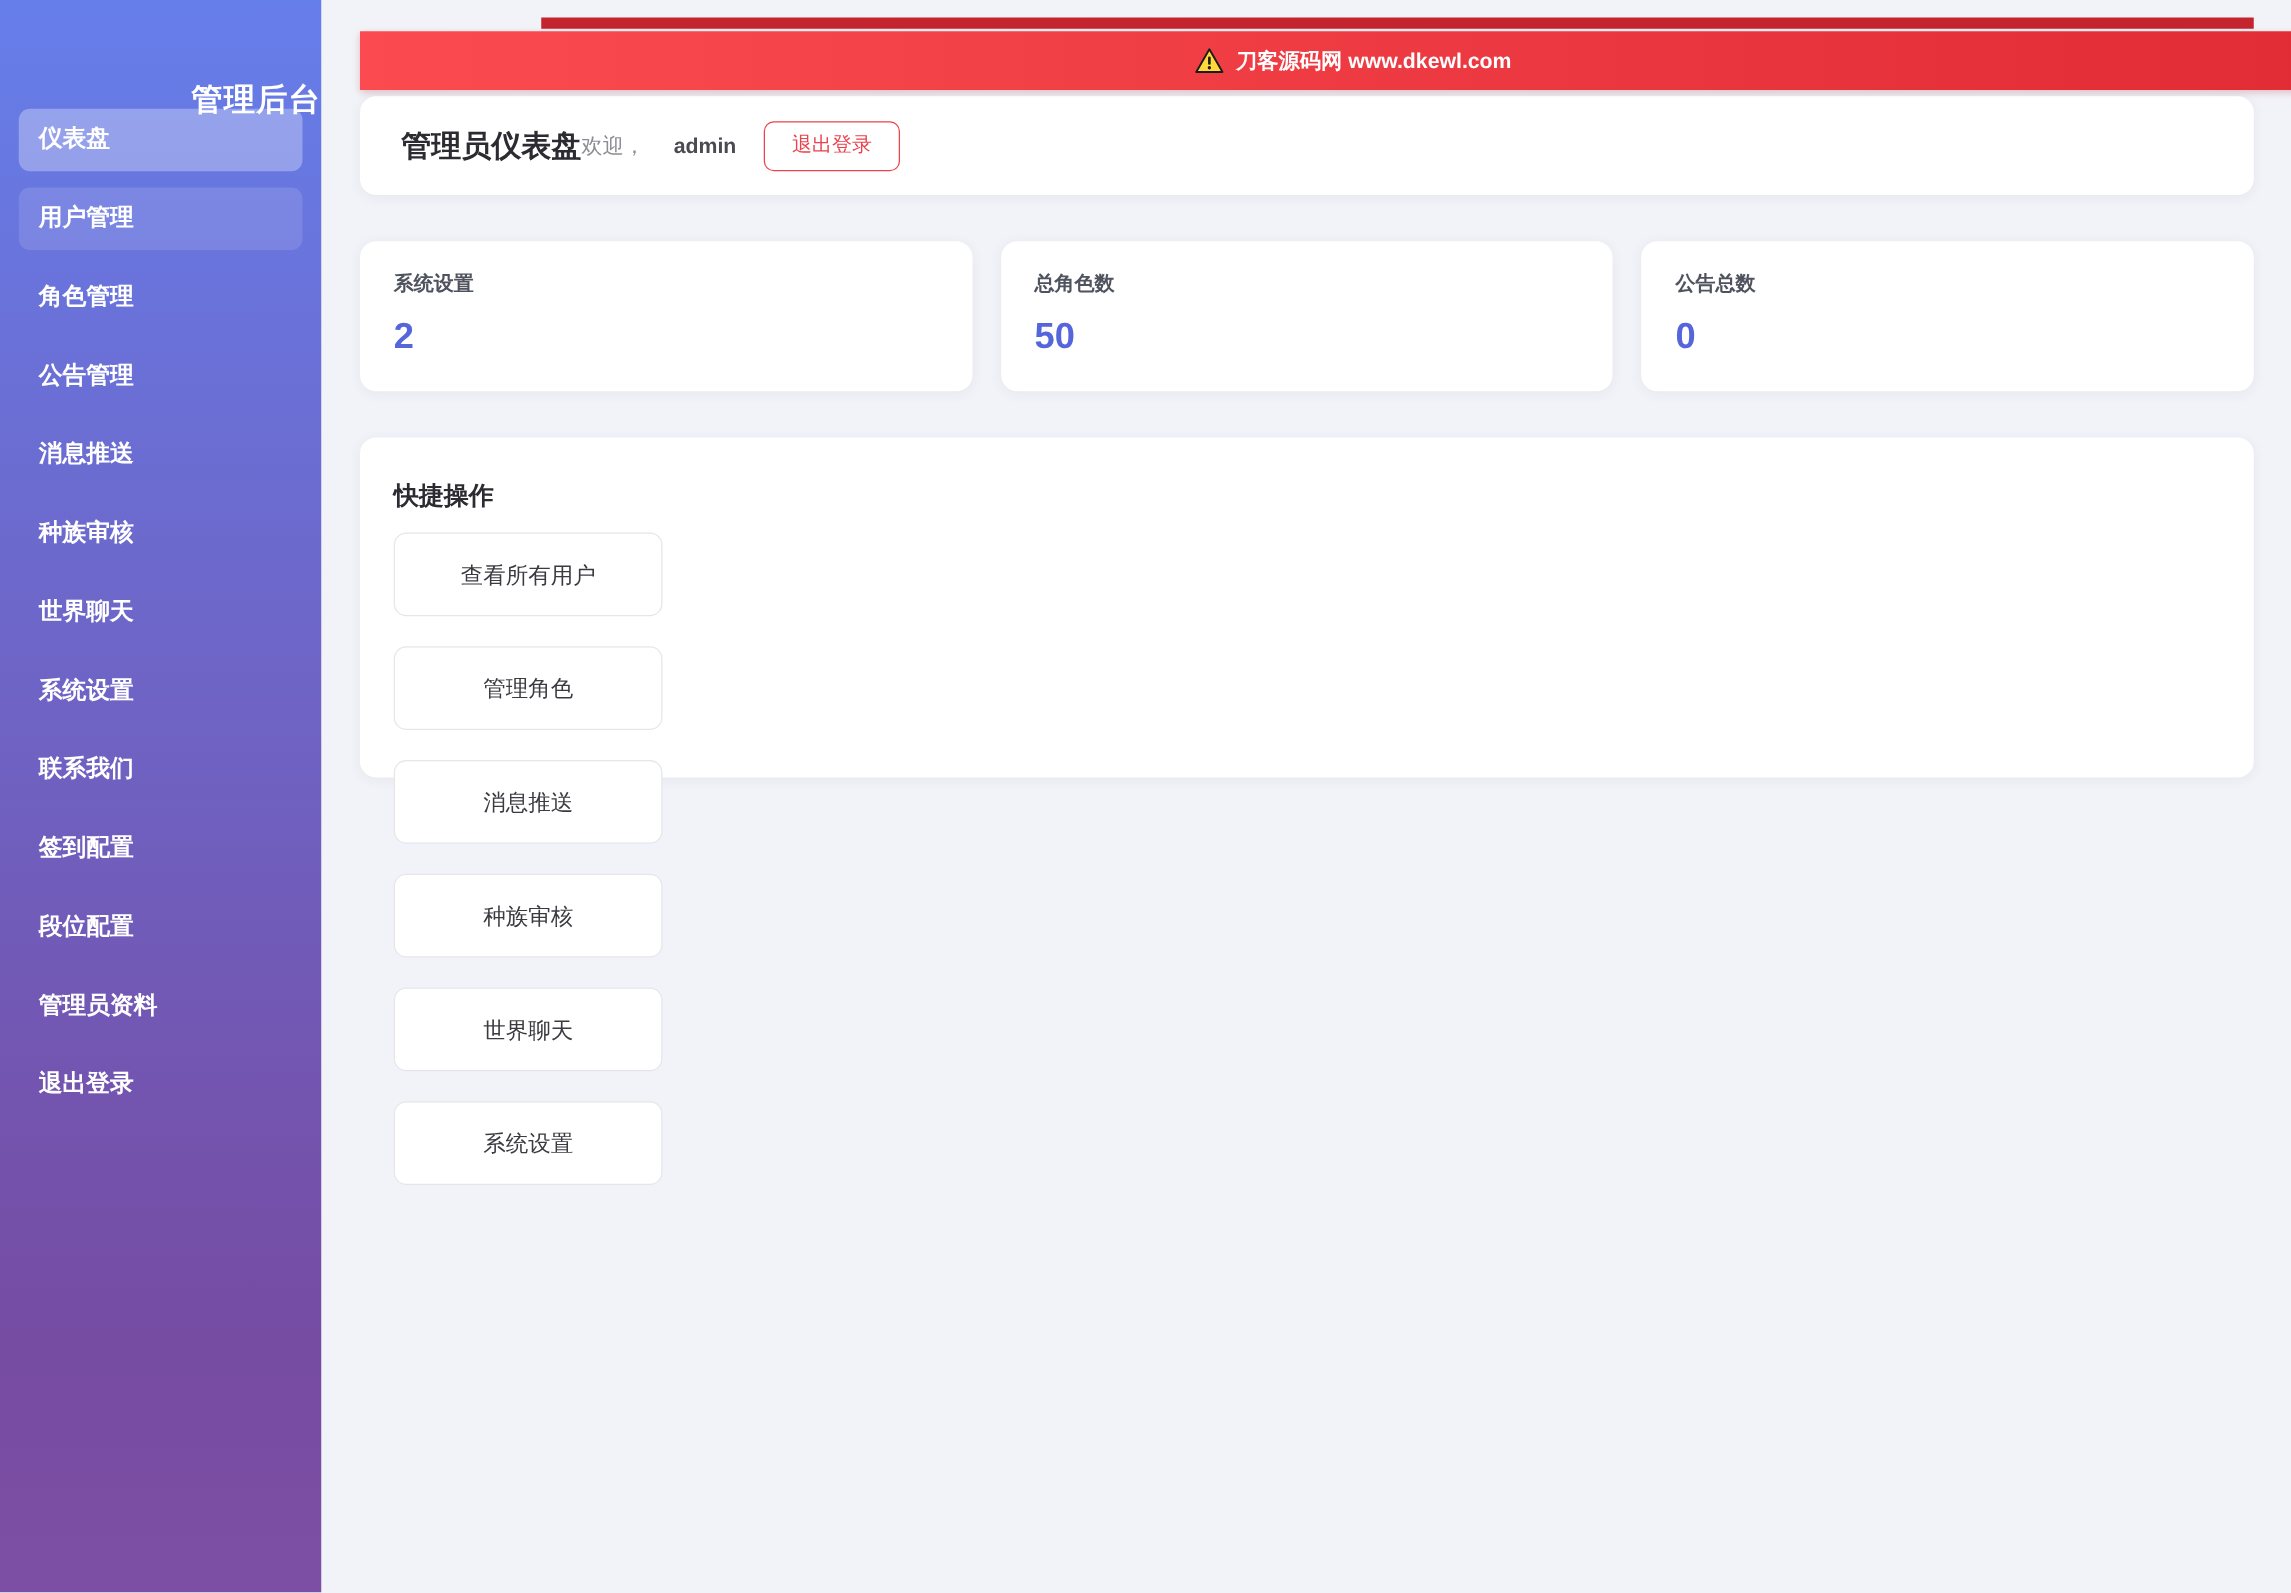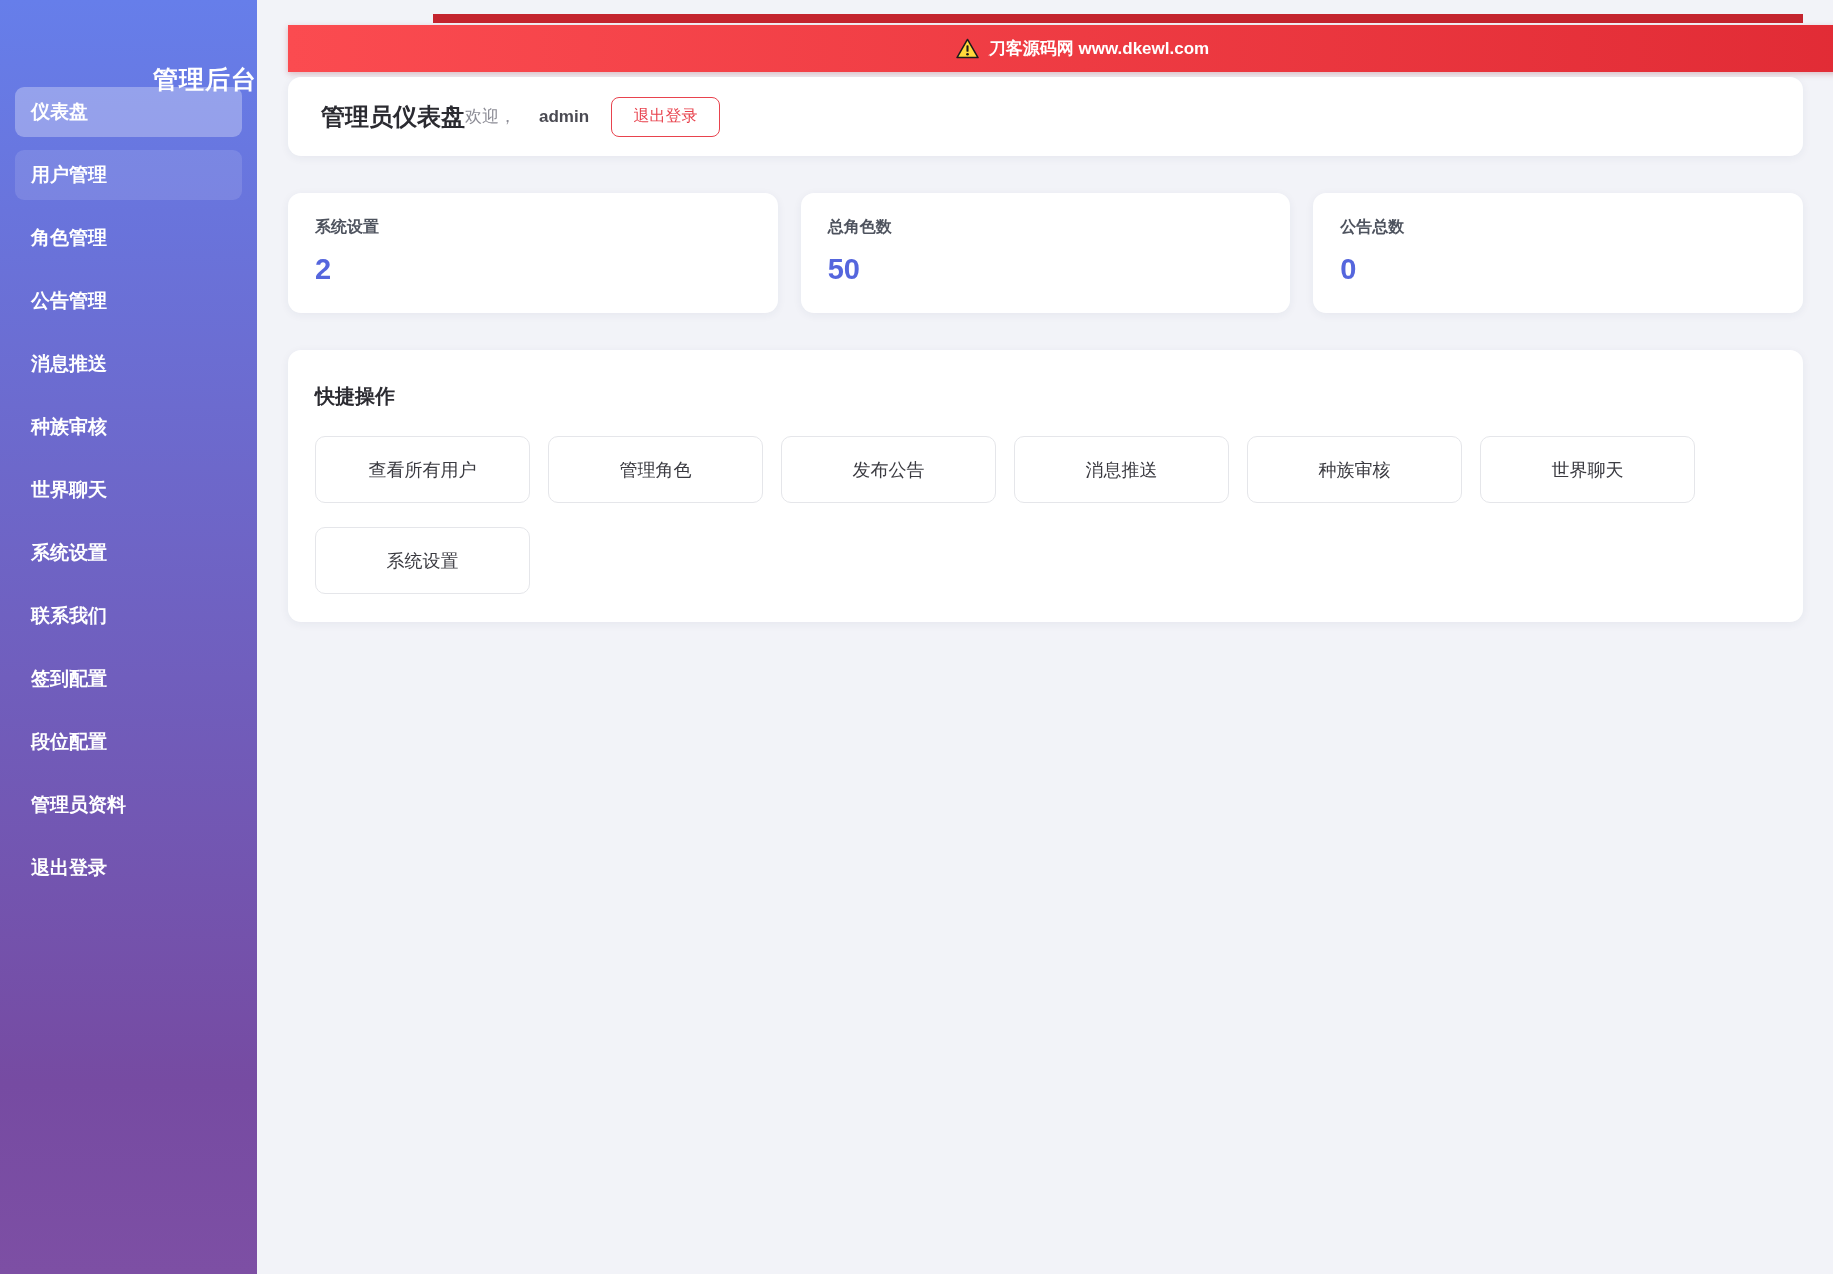--- a/index.html
+++ b/index.html
@@ -105,23 +105,24 @@
   .stat-value { margin-top: 15px; font-size: 29px; font-weight: bold; color: #5566dd; }
 
   
   .qa-card {
     position: absolute; left: 288px; top: 350px;
     width: 1515px; height: 272px;
     padding: 33px 27px;
   }
   .qa-title { font-size: 20px; font-weight: bold; color: #2b2b31; }
   .qa-grid {
-    margin-top: 26px;
+    margin-top: 16px;
     display: flex; flex-wrap: wrap;
     gap: 24px 18px;
+    flex-direction: column;
   }
   .qa-btn {
     width: 215px; height: 67px;
     background: #ffffff;
     border: 1px solid #e5e6ea;
     border-radius: 10px;
     display: flex; align-items: center; justify-content: center;
     font-size: 18px; color: #3a3a40;
     font-family: inherit;
     cursor: pointer;
@@ -182,19 +183,18 @@
     <div class="stat-label">公告总数</div>
     <div class="stat-value">0</div>
   </div>
 </section>
 
 <section class="card qa-card">
   <div class="qa-title">快捷操作</div>
   <div class="qa-grid">
     <button class="qa-btn">查看所有用户</button>
     <button class="qa-btn">管理角色</button>
-    <button class="qa-btn">发布公告</button>
     <button class="qa-btn">消息推送</button>
     <button class="qa-btn">种族审核</button>
     <button class="qa-btn">世界聊天</button>
     <button class="qa-btn">系统设置</button>
   </div>
 </section>
 
 </body></html>

